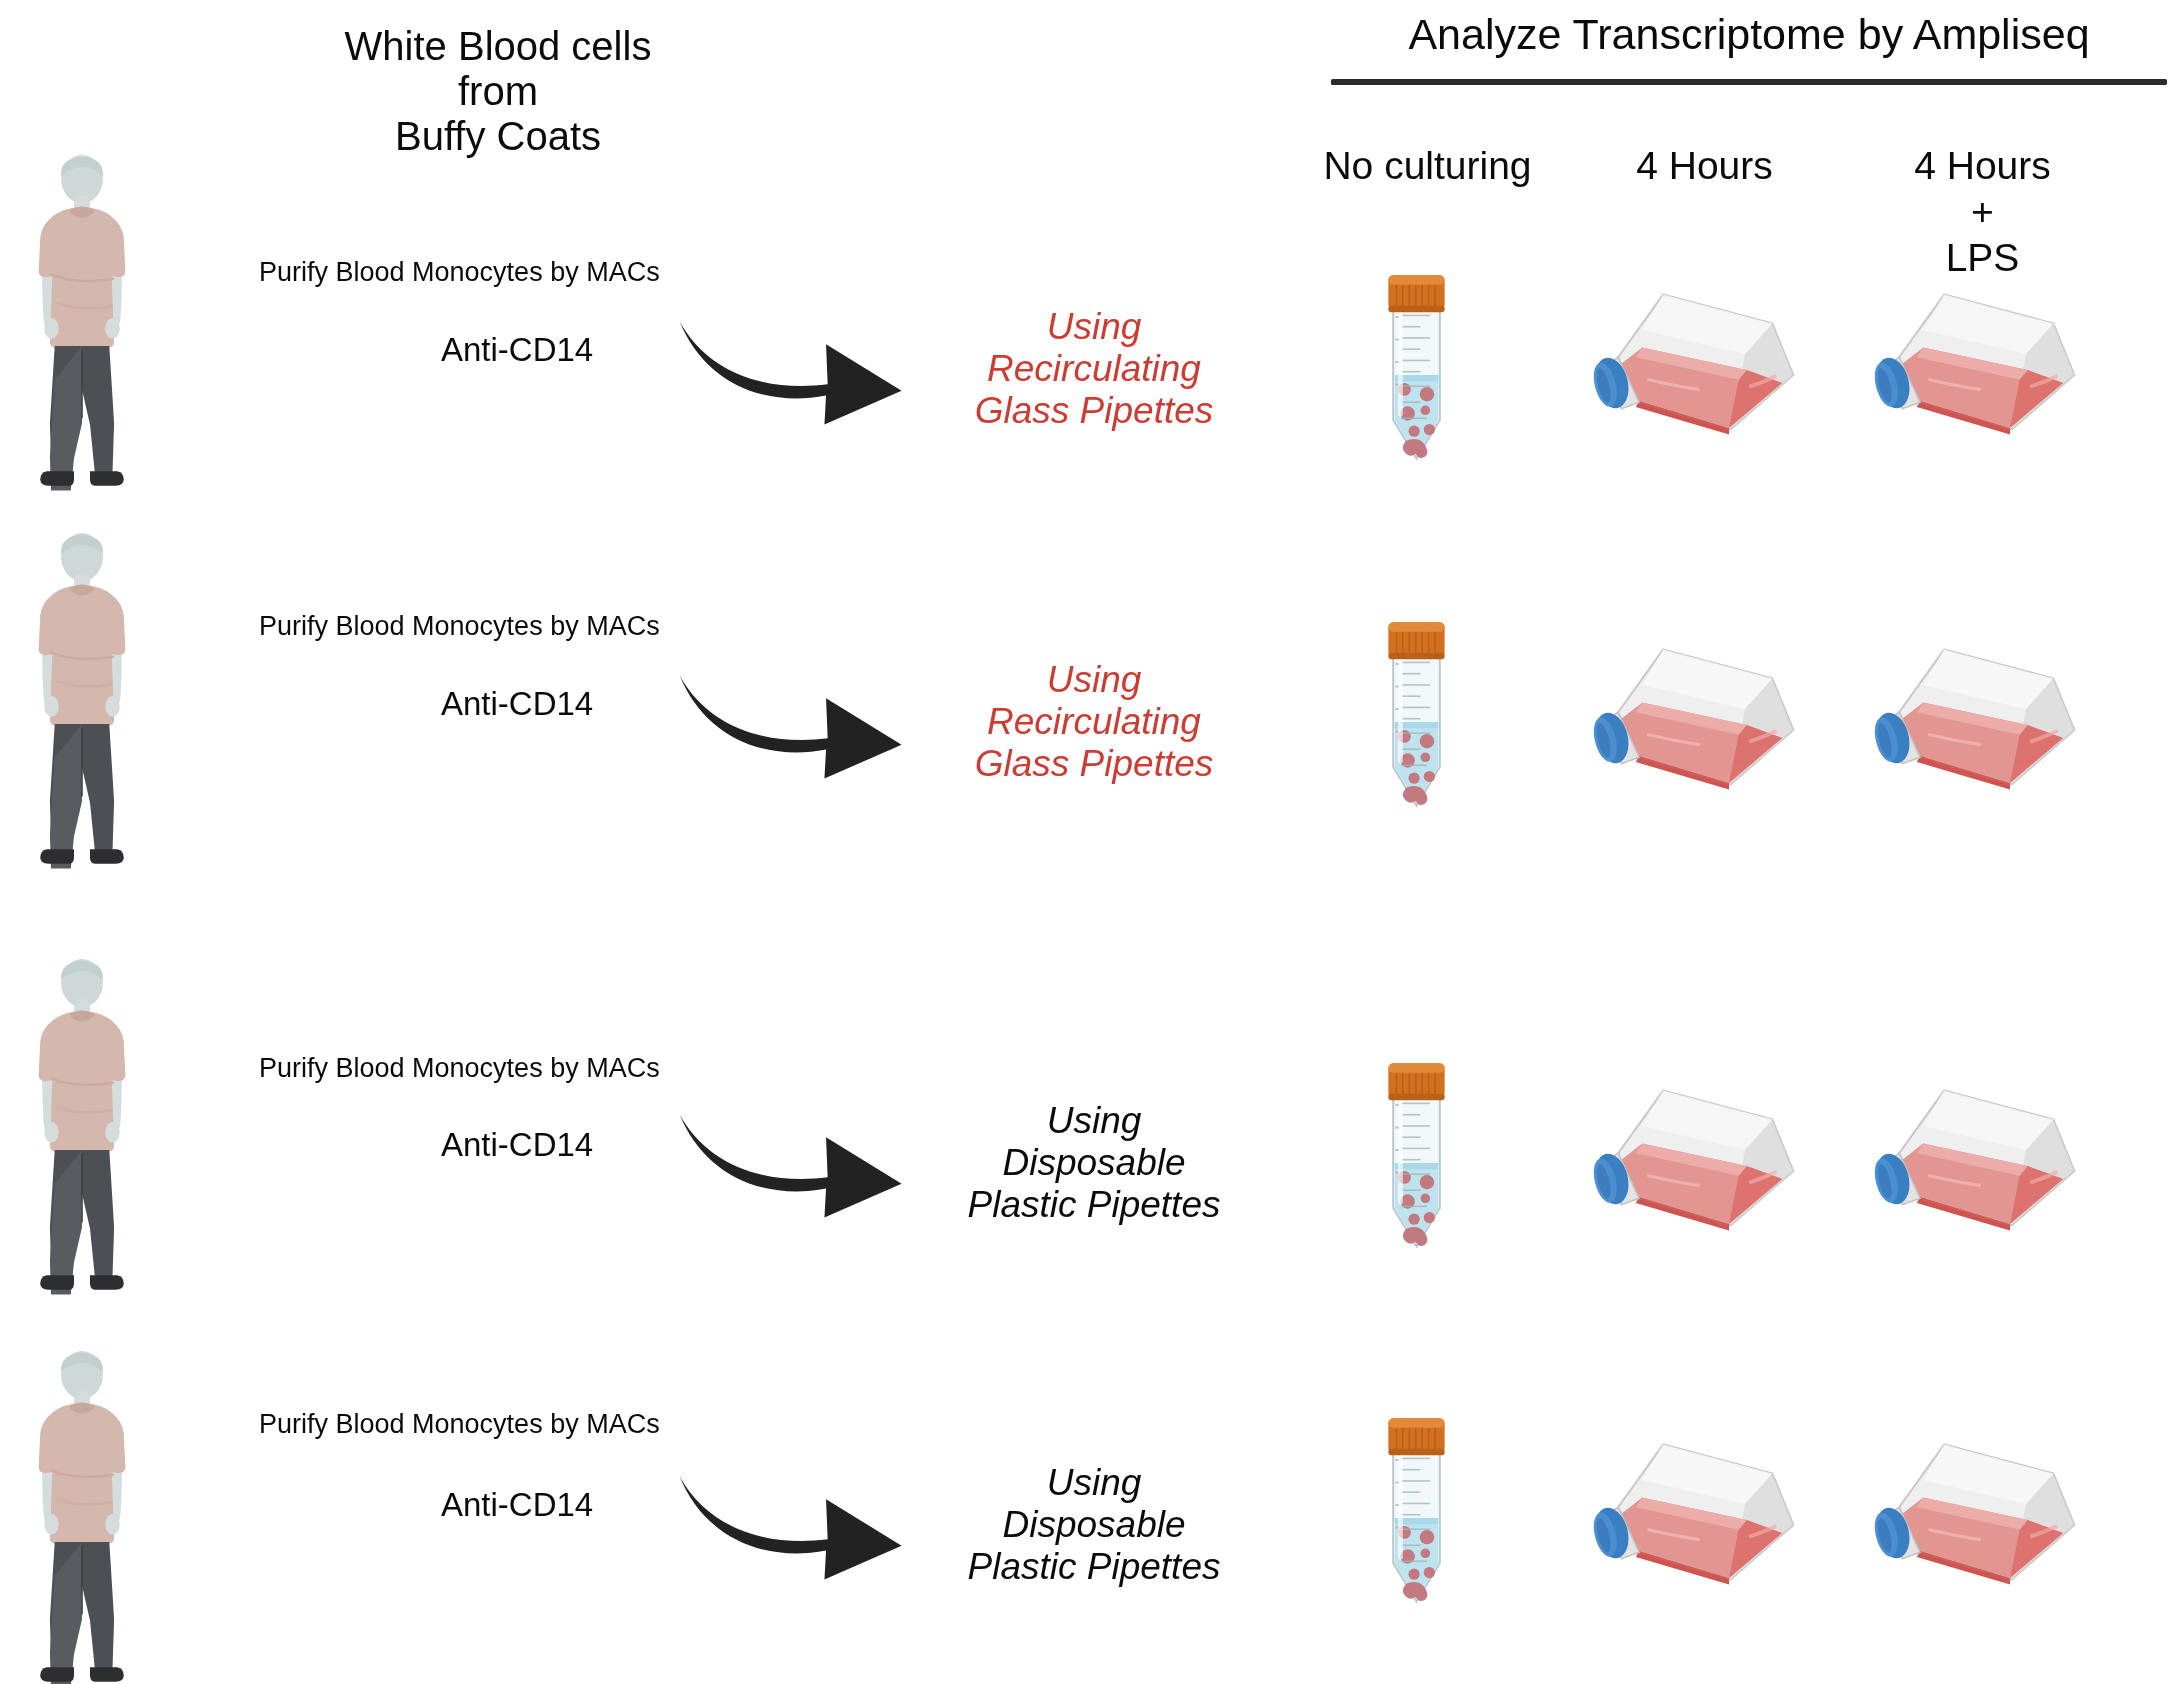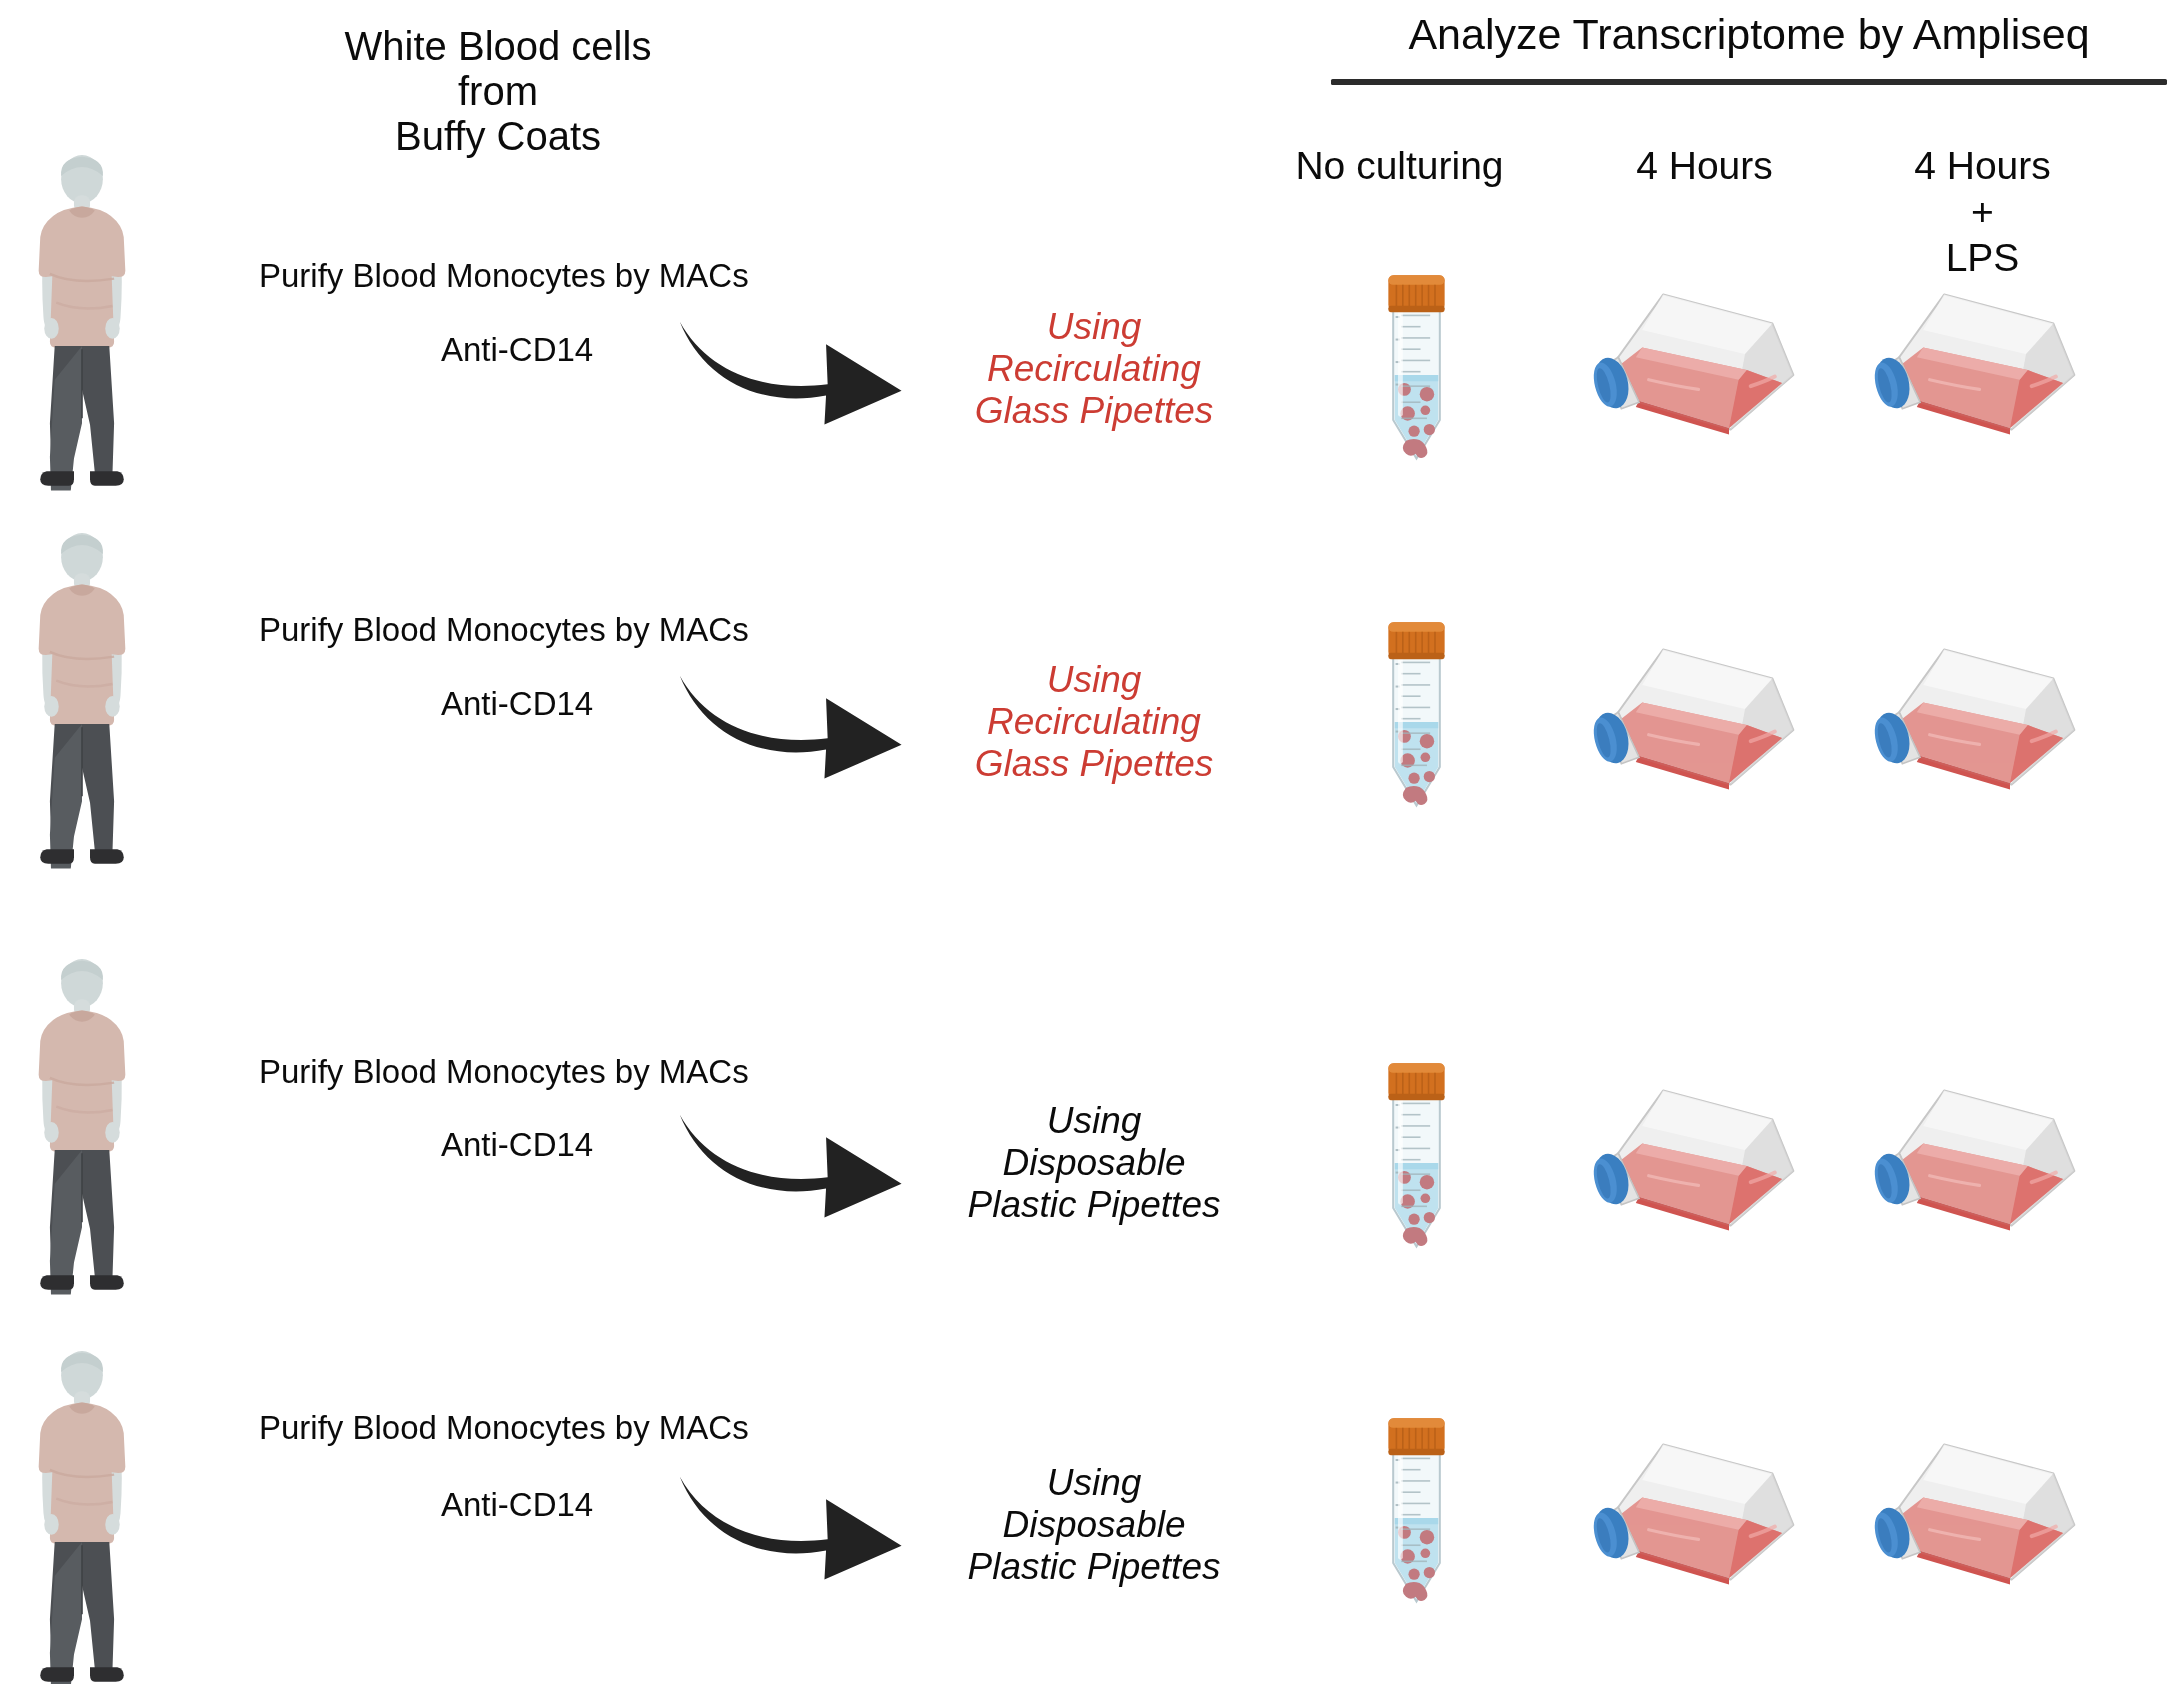--- a/index.html
+++ b/index.html
@@ -20,27 +20,27 @@
     font-size:43px; line-height:1.1; text-align:center; color:#0b0b0b;
     white-space:nowrap;
   }
   #analyze-rule{
     left:1331px; top:79px; width:836px; height:5.6px;
     background:#2b2b2b; border-radius:1.6px;
   }
   .col-head{
     font-size:39px; line-height:1.18; text-align:center; color:#0b0b0b;
   }
-  #col-head-0{ left:1267px; top:143px; width:265px;}
+  #col-head-0{ left:1295px; top:143px; width:265px;}
   #col-head-1{ left:1572px; top:143px; width:265px;}
   #col-head-2{ left:1850px; top:143px; width:265px;}
 
   
   .purify-label{
-    font-size:33px; color:#0b0b0b; white-space:nowrap; text-align:left;
+    font-size:27px; color:#0b0b0b; white-space:nowrap; text-align:left;
   }
   .anticd14-label{
     font-size:33px; color:#0b0b0b; white-space:nowrap; text-align:left;
   }
   .pipette-label{
     width:338px; font-size:37px; line-height:1.13; text-align:center;font-style:italic;
   }
   .pipette-label.red{ color:#cc3c33; }
   .pipette-label.black{ color:#0b0b0b; }
 

